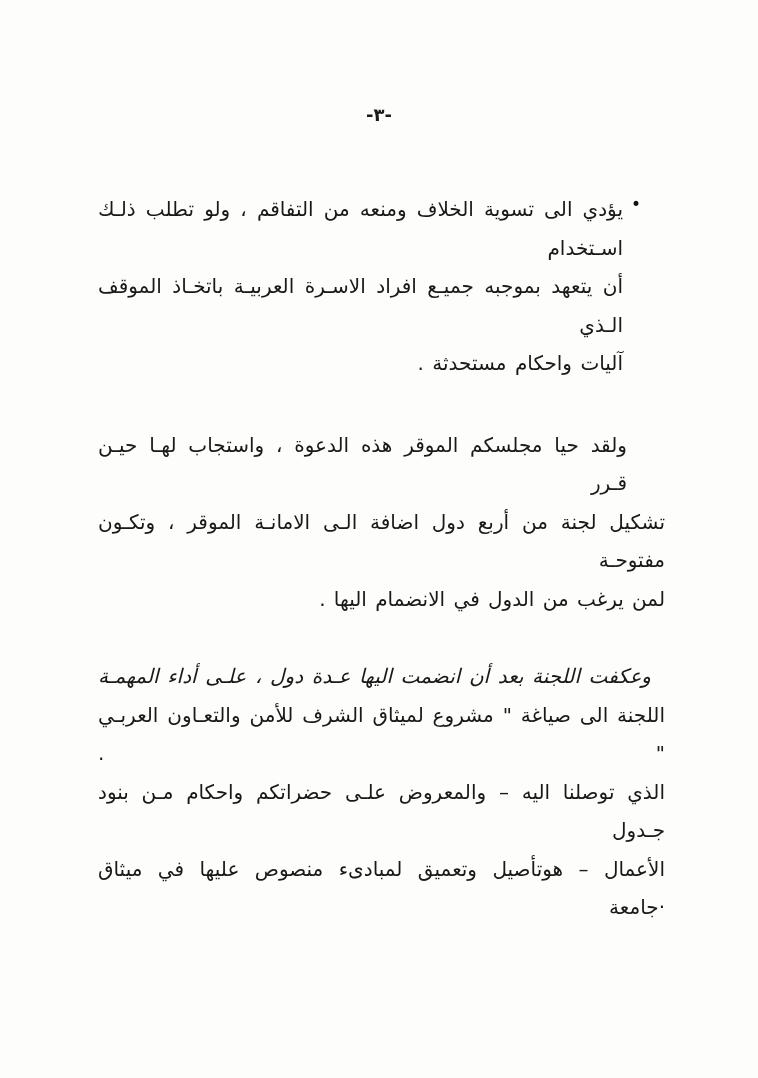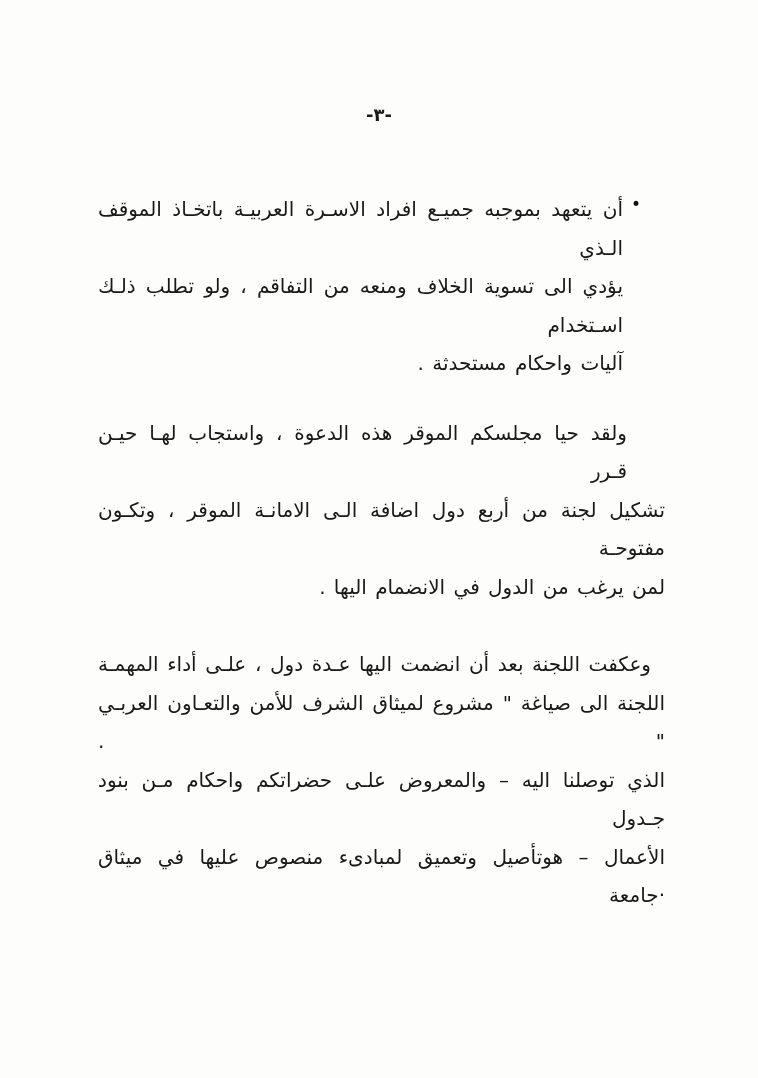--- a/index.html
+++ b/index.html
@@ -47,51 +47,51 @@
   .line.j {
     text-align: justify;
     text-align-last: justify;
   }
   
   .line.last {
     text-align: left;
     text-align-last: right;
   }
   .line.first-indent { padding-right: 38px; }
-  .line.first-indent-sm { padding-right: 14px; }
+  .line.first-indent-sm { padding-right: 14px; font-style: italic; }
 
   .bullet-para {
     position: relative;
     margin-left: 0;
     margin-right: 42px; 
   }
   .bullet-marker {
     position: absolute;
     right: -18px;
     top: 6px;
     font-size: 17px;
     line-height: 1;
     color: #111;
   }
-  .para2 { margin-top: 31px; }
+  .para2 { margin-top: 43px; }
   .para3 { margin-top: 39px; }
 </style>
 </head>
 <body>
 
 <div class="page">
 
   <div class="page-number">-٣-</div>
 
   <div class="content">
 
     <div class="para bullet-para">
       <span class="bullet-marker">•</span>
+      <div class="line j">يؤدي الى تسوية الخلاف ومنعه من التفاقم ، ولو تطلب ذلـك اسـتخدام</div>
       <div class="line j">أن يتعهد بموجبه  جميـع افراد الاسـرة العربيـة باتخـاذ الموقف الـذي</div>
-      <div class="line j">يؤدي الى تسوية الخلاف ومنعه من التفاقم ، ولو تطلب ذلـك اسـتخدام</div>
       <div class="line last">آليات واحكام مستحدثة .</div>
     </div>
 
     <div class="para para2">
       <div class="line j first-indent">ولقد حيا مجلسكم الموقر  هذه الدعوة ، واستجاب لهـا حيـن قـرر</div>
       <div class="line j">تشكيل لجنة من أربع دول اضافة  الـى الامانـة الموقر ، وتكـون مفتوحـة</div>
       <div class="line last">لمن يرغب من الدول في الانضمام اليها .</div>
     </div>
 
     <div class="para para3">

